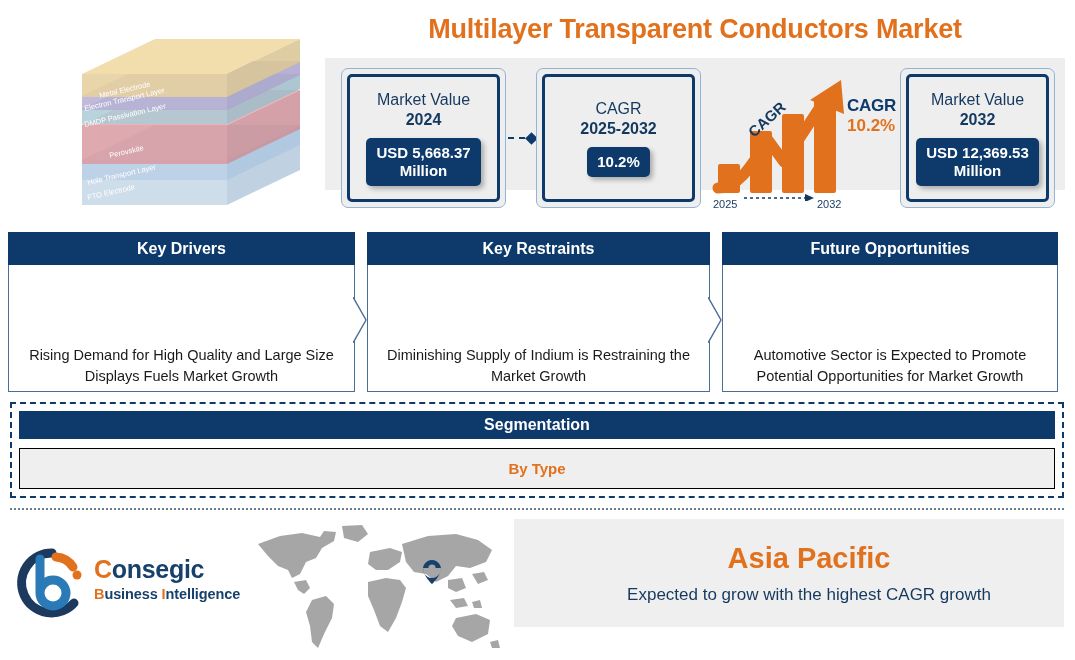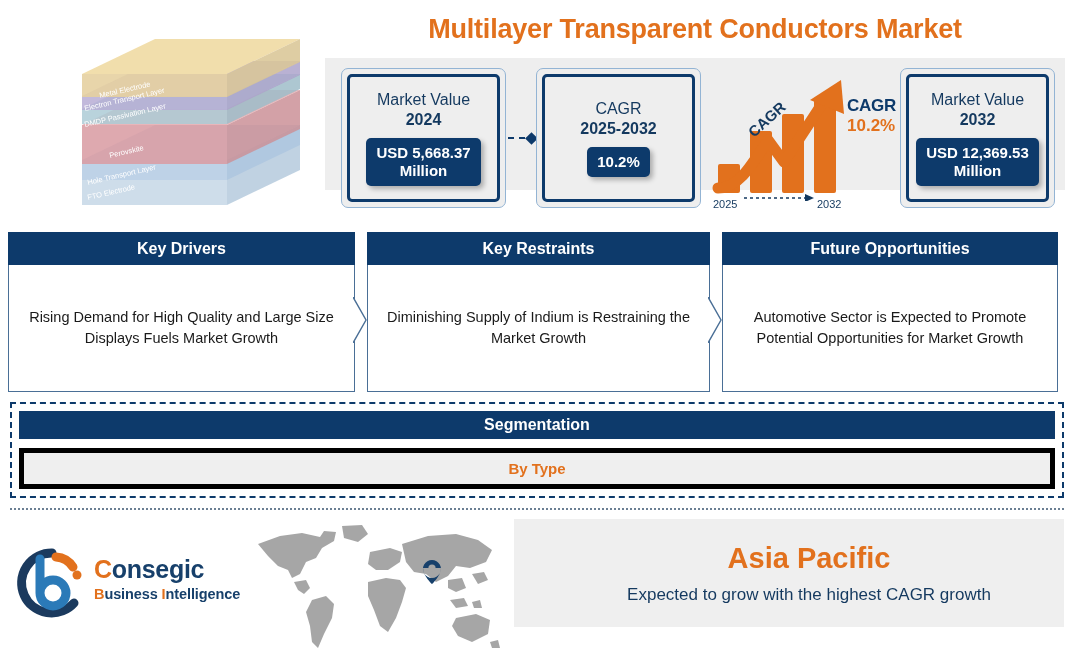--- a/index.html
+++ b/index.html
@@ -73,21 +73,21 @@
 
   
   .kpanel { position: absolute; top: 232px; height: 196px; }
   .kpanel .khead {
     height: 33px; background: #0d3a6b; color: #fff;
     font-size: 16px; font-weight: bold; text-align: center; line-height: 33px;
   }
   .kpanel .kbody {
     position: relative; height: 127px;
     border: 1px solid #4a6f96; border-top: none; background: #fff;
-    display: flex; align-items: center; justify-content: center;
+    display: flex; align-items: flex-end; justify-content: center;
     padding: 4px 16px;
   }
   .kpanel .ktext {
     font-size: 14.5px; color: #1a1a1a; text-align: center; line-height: 1.45;
   }
   #kp1 { left: 8px; width: 347px; }
   #kp2 { left: 367px; width: 343px; }
   #kp3 { left: 722px; width: 336px; }
   
   .chev {
@@ -98,21 +98,21 @@
   .seg-wrap {
     position: absolute; left: 10px; top: 402px; width: 1054px; height: 96px;
     border: 2px dashed #0d3a6b; padding: 7px;
   }
   .seg-head {
     height: 28px; background: #0d3a6b; color: #fff;
     font-size: 16px; font-weight: bold; text-align: center; line-height: 28px;
   }
   .seg-row { display: flex; gap: 14px; margin-top: 9px; height: 41px; }
   .seg-box {
-    flex: 1; background: #efefef; border: 5px solid #000000;
+    flex: 1; background: #efefef; border: 1px solid #000000;
     display: flex; align-items: center; justify-content: center;
     font-size: 15px; font-weight: bold; color: #E2711D;
   }
 
   
   .hdiv { position:absolute; left: 10px; top: 508px; width: 1054px; height:0; border-top: 2px dotted #6b7f93; }
   .logo-wrap { position: absolute; left: 16px; top: 545px; width: 230px; height: 76px; }
   .logo-text { position: absolute; left: 78px; top: 12px; }
   .logo-name { font-size: 25px; font-weight: bold; color: #17406b; letter-spacing: -0.3px; line-height: 1; }
   .logo-name .o { color: #E2711D; }

